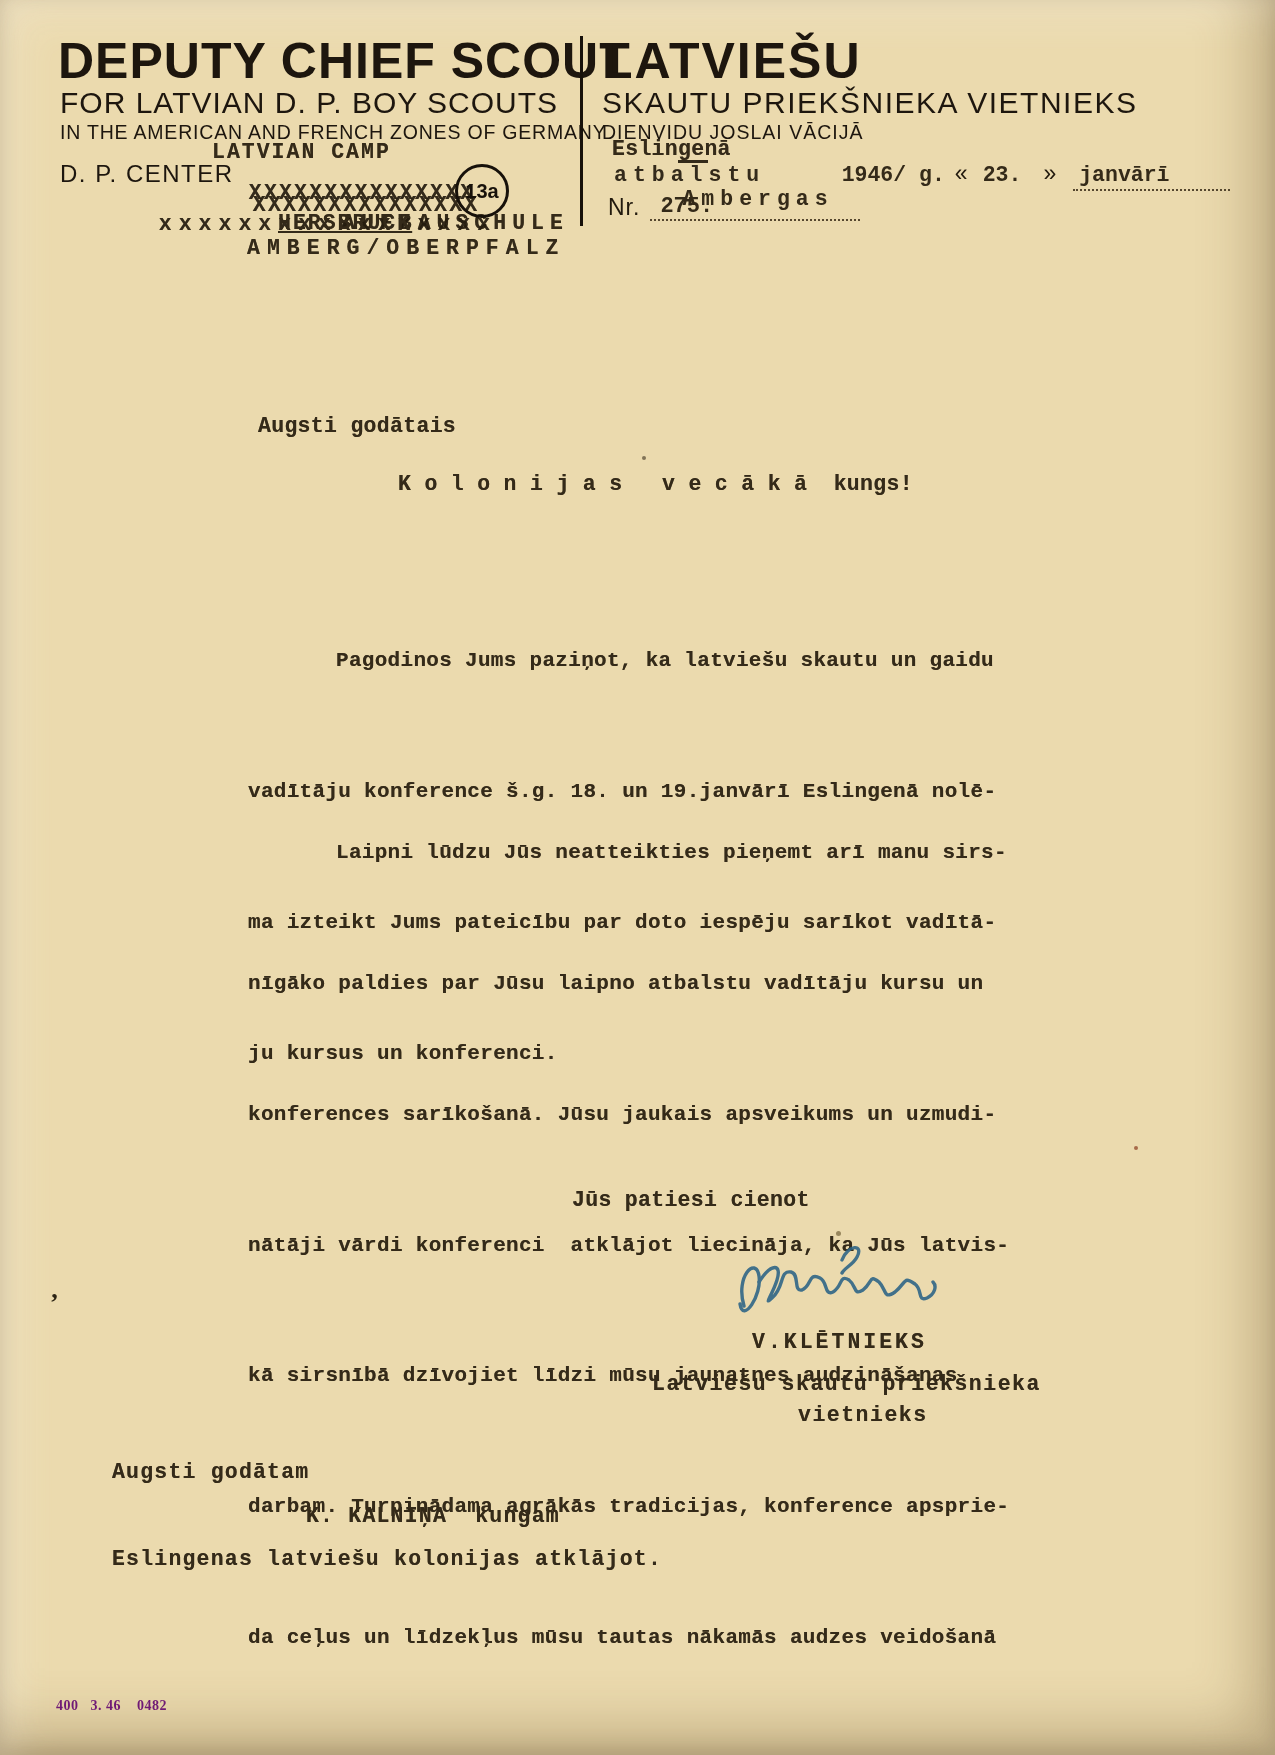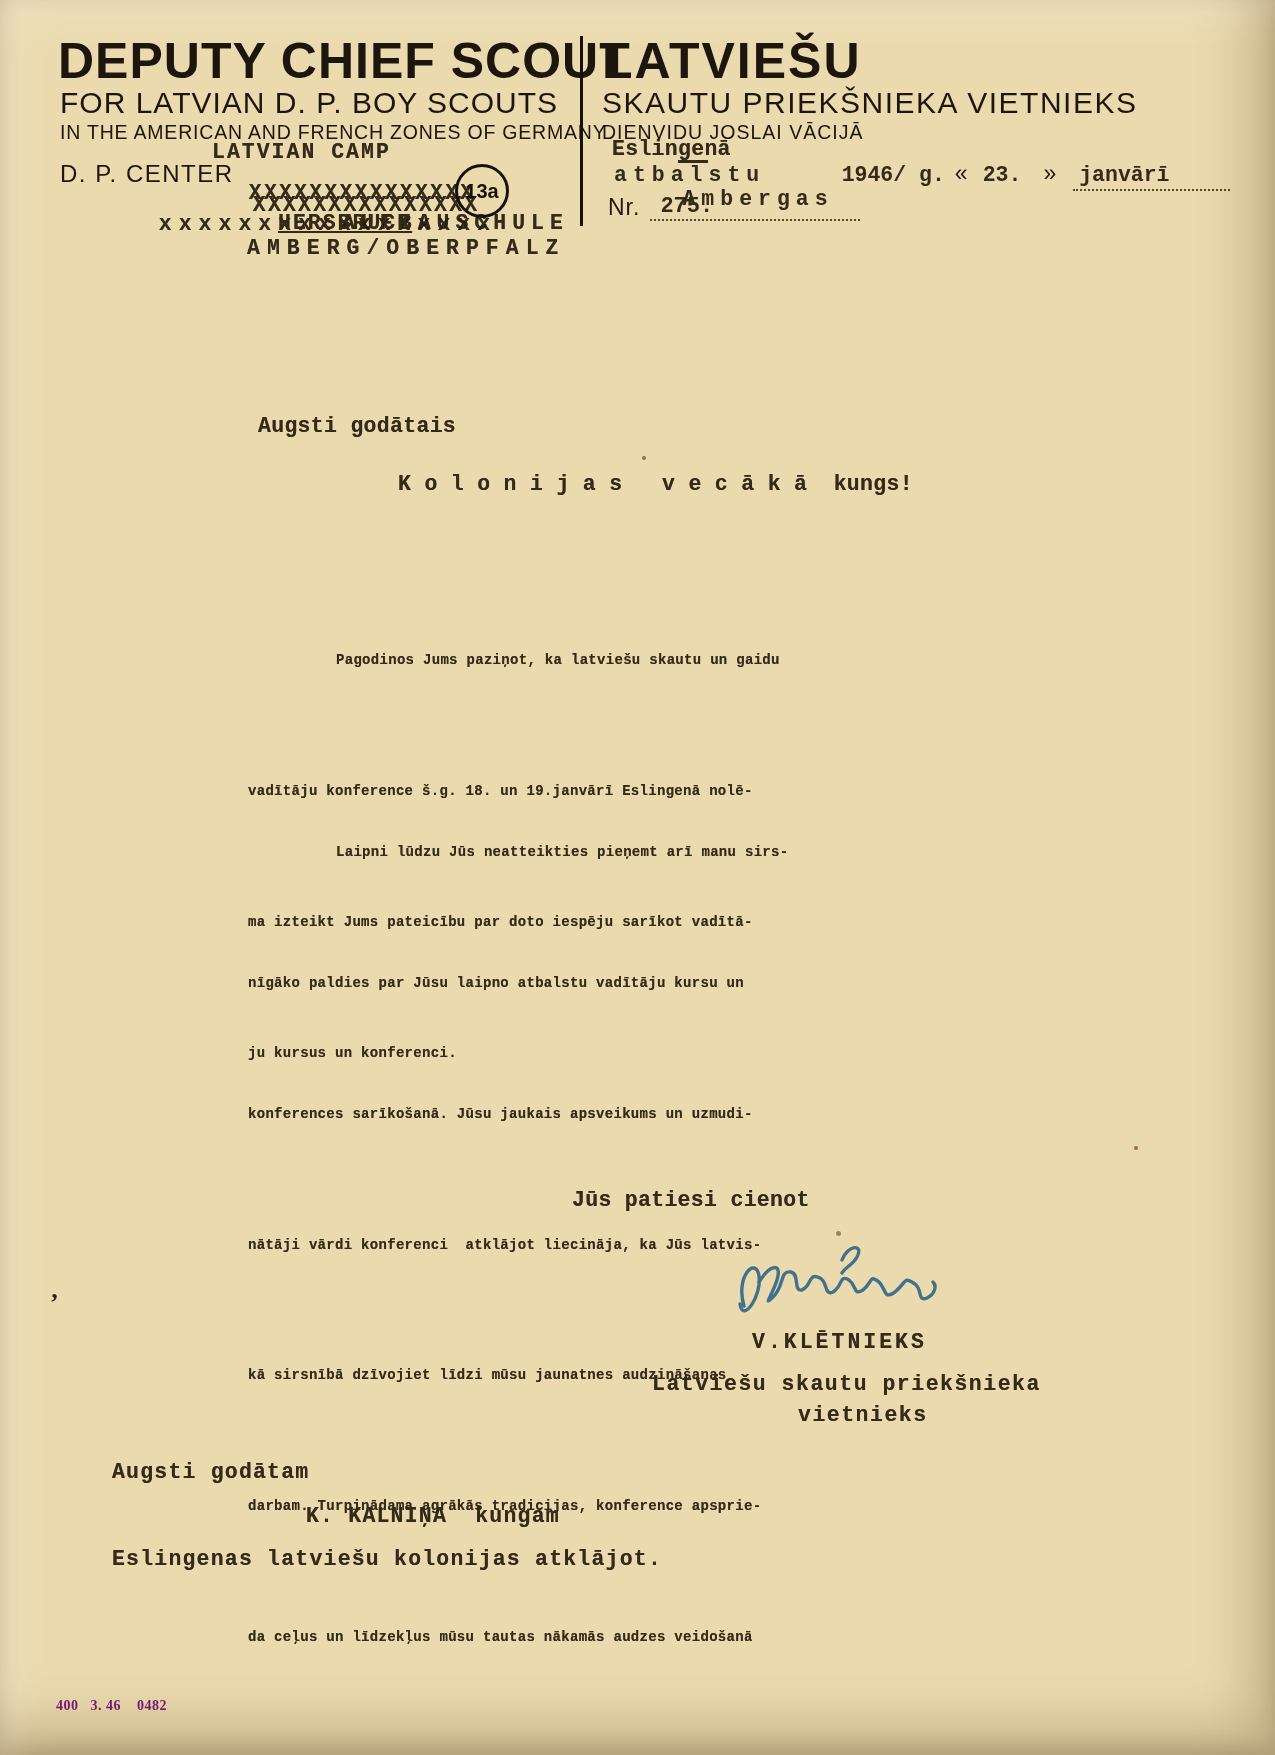--- a/index.html
+++ b/index.html
@@ -39,21 +39,21 @@
   .t{
     position:absolute;
     font-family:"Liberation Mono",monospace;
     font-weight:700;font-size:21.5px;color:#342a19;
     letter-spacing:.3px;white-space:pre;
     text-shadow:0 0 .5px rgba(40,30,12,.55);
   }
   .tp{ 
     position:absolute;
     font-family:"Liberation Mono",monospace;
-    font-weight:700;font-size:14px;color:#342a19;
+    font-weight:700;font-size:21px;color:#342a19;
     letter-spacing:.3px;white-space:pre;line-height:43.6px;
     text-shadow:0 0 .5px rgba(40,30,12,.55);
   }
   .tp .indent{padding-left:88px;}
   
   .struck{position:relative;display:inline-block;}
   .struck .base{position:relative;}
   .xover{position:absolute;left:0;top:0;color:#241c0f;opacity:.92;}
   
   .daterow{position:absolute;left:605px;top:160px;display:flex;align-items:baseline;

